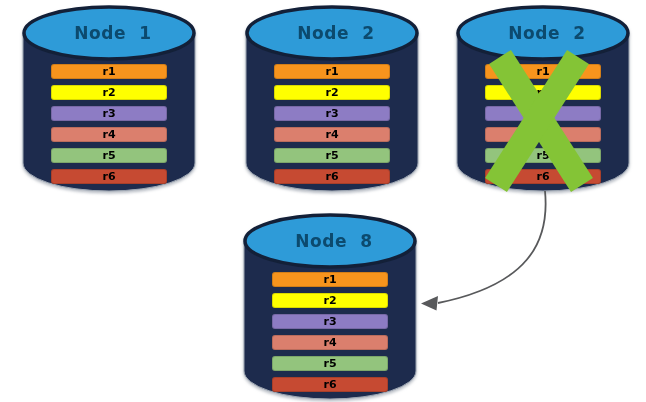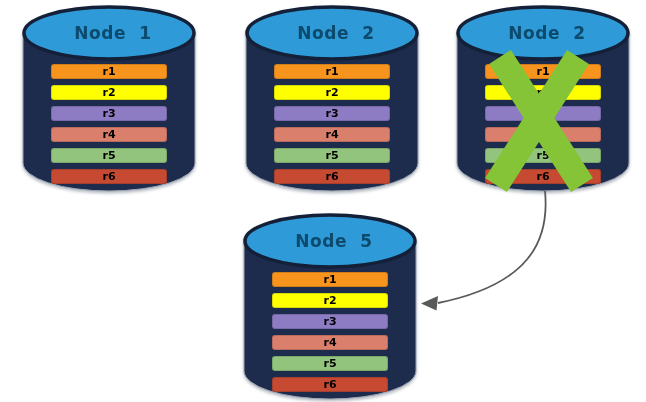--- a/index.html
+++ b/index.html
@@ -83,21 +83,21 @@
       <line x1="45" y1="52" x2="127" y2="180" stroke="#84C436"></line>
       <line x1="123" y1="52" x2="41" y2="180" stroke="#84C436"></line>
     </svg>
   </div>
 
   <div class="node" style="left:242px;top:213px">
     <svg class="cyl" viewBox="0 0 176 190">
       <path class="cyl-body" d="M2,28 L2,158 A86,28 0 0 0 174,158 L174,28 Z" fill="#1D2B4D"></path>
       <ellipse class="cyl-top" cx="88" cy="28" rx="85" ry="26" fill="#2E9BD8"></ellipse>
     </svg>
-    <div class="node-title">Node 5</div>
+    <div class="node-title">Node 8</div>
     <div class="bars">
       <div class="bar" style="background-color: rgb(247, 148, 29);">r1</div>
       <div class="bar" style="background-color: rgb(255, 255, 0);">r2</div>
       <div class="bar" style="background-color: rgb(141, 124, 196);">r3</div>
       <div class="bar" style="background-color: rgb(219, 127, 109);">r4</div>
       <div class="bar" style="background-color: rgb(147, 196, 125);">r5</div>
       <div class="bar" style="background-color: rgb(198, 74, 50);">r6</div>
     </div>
   </div>
 

